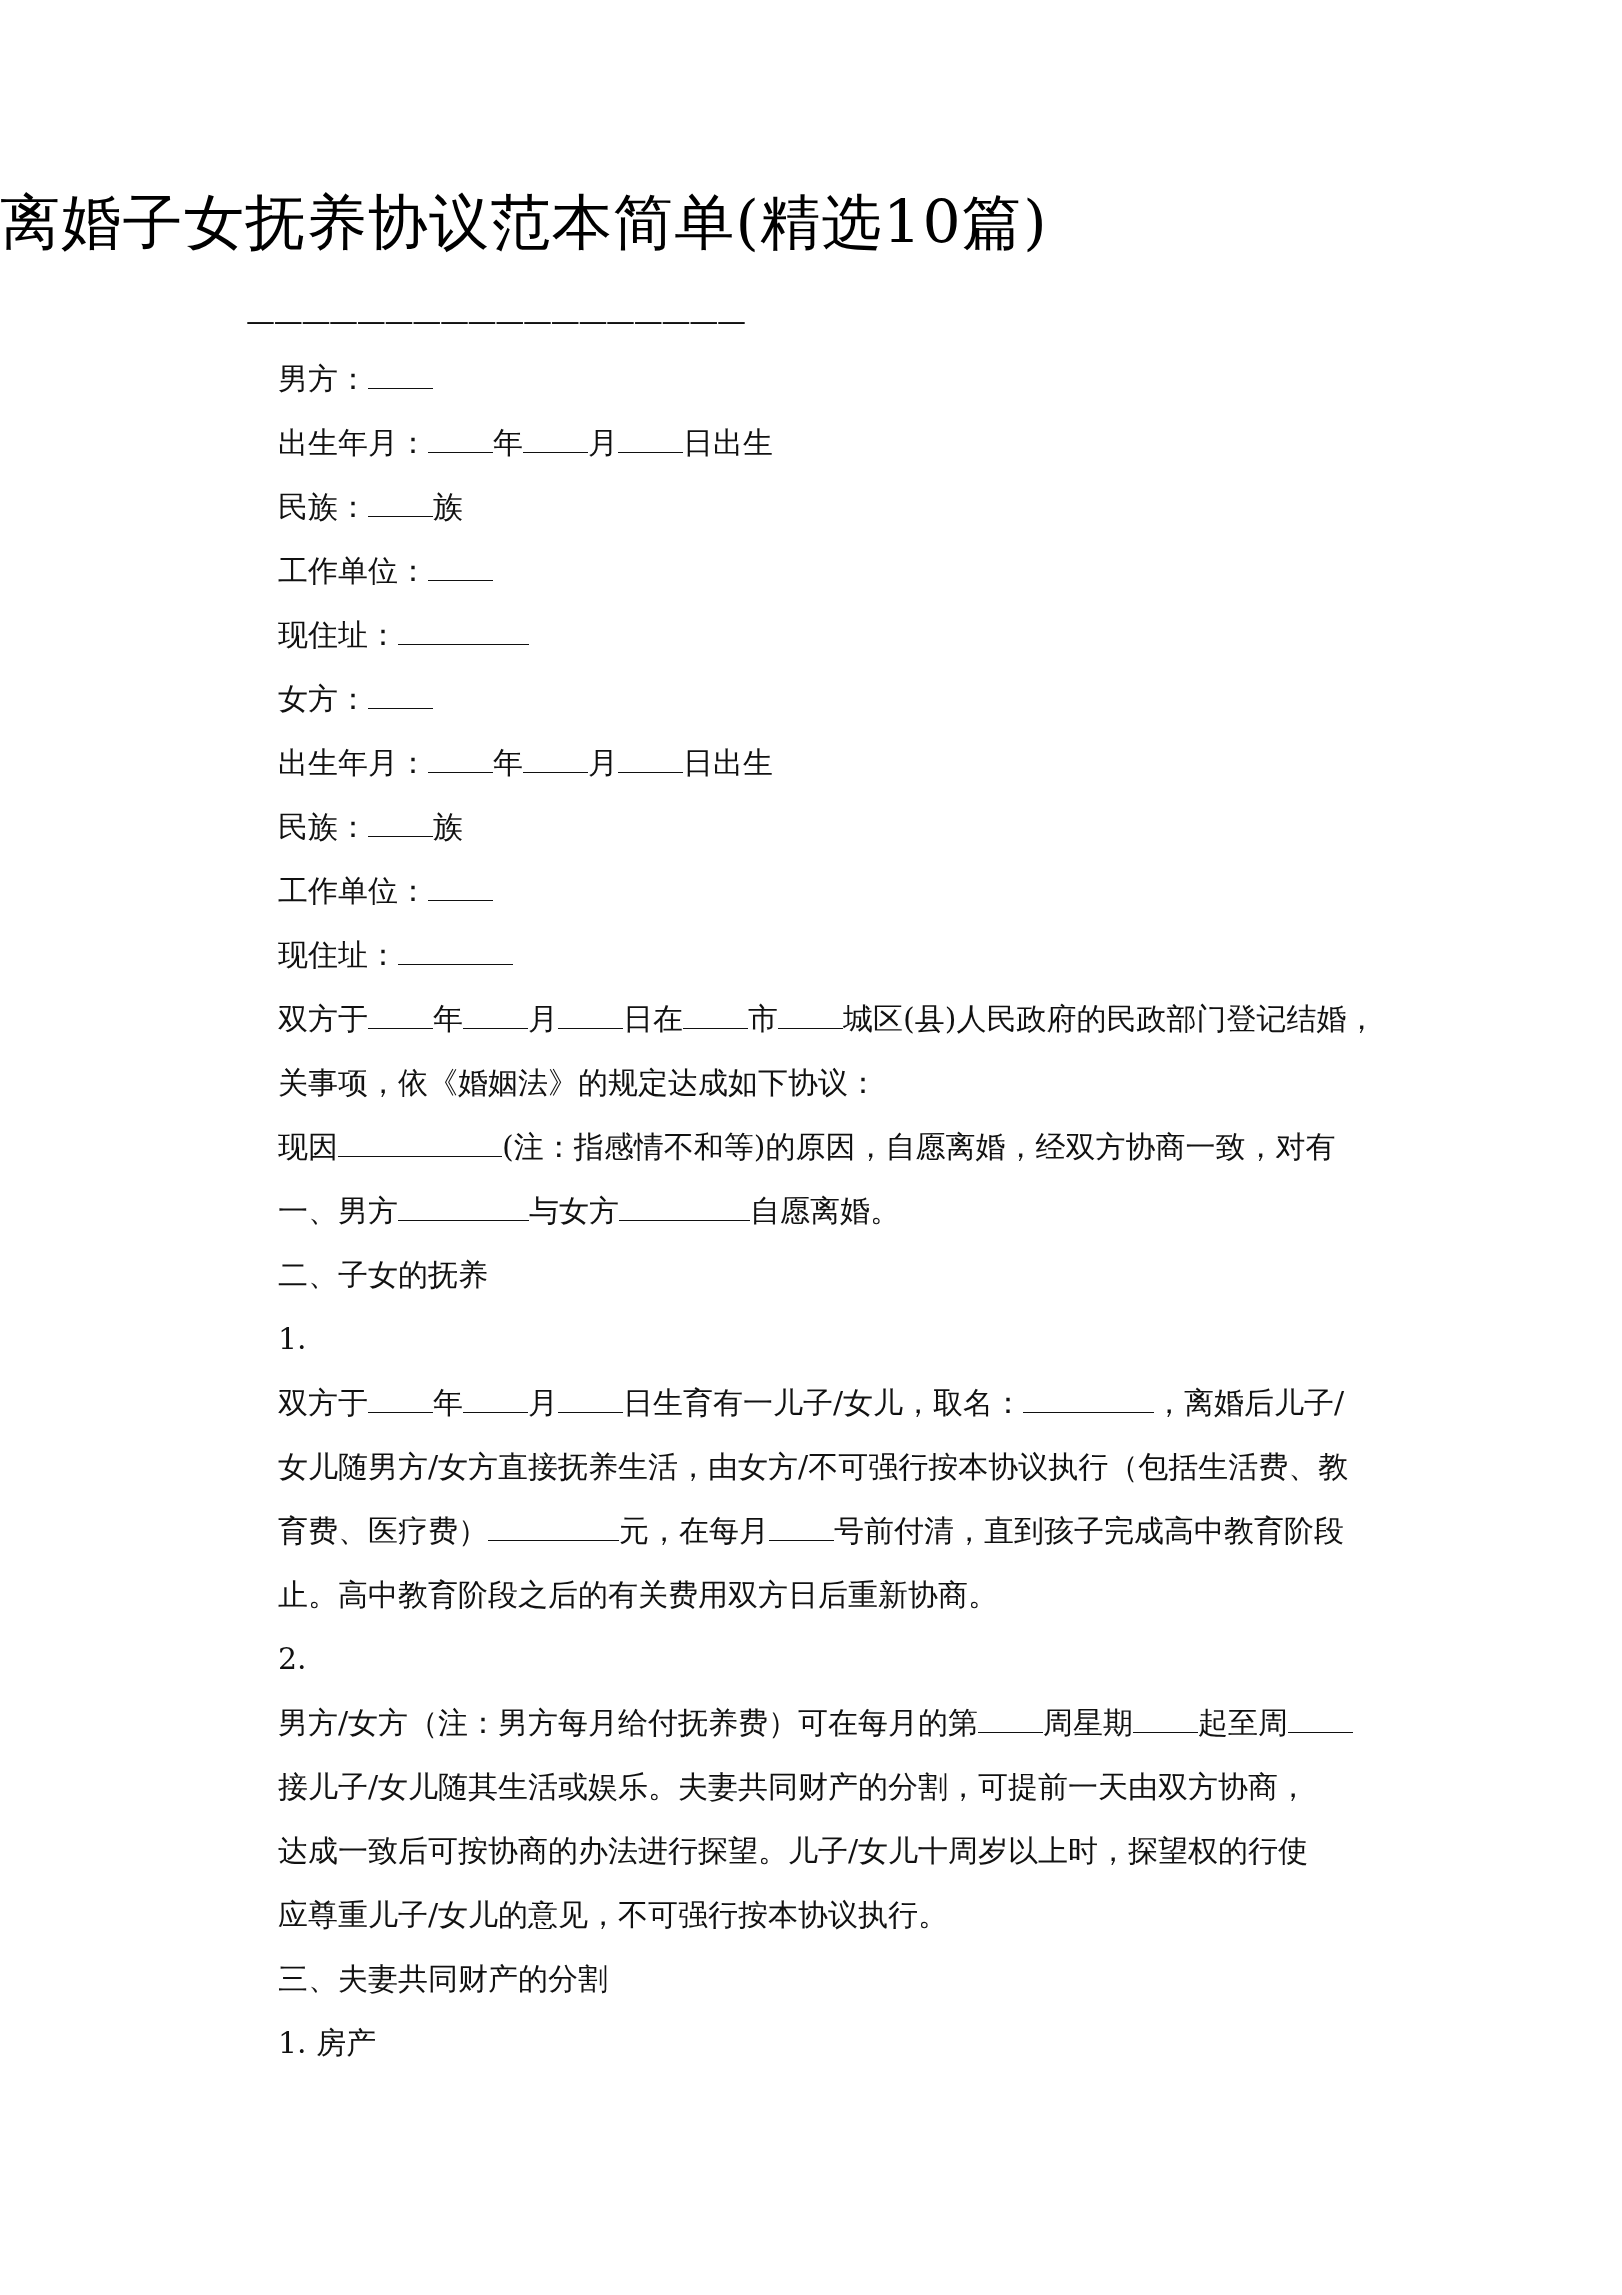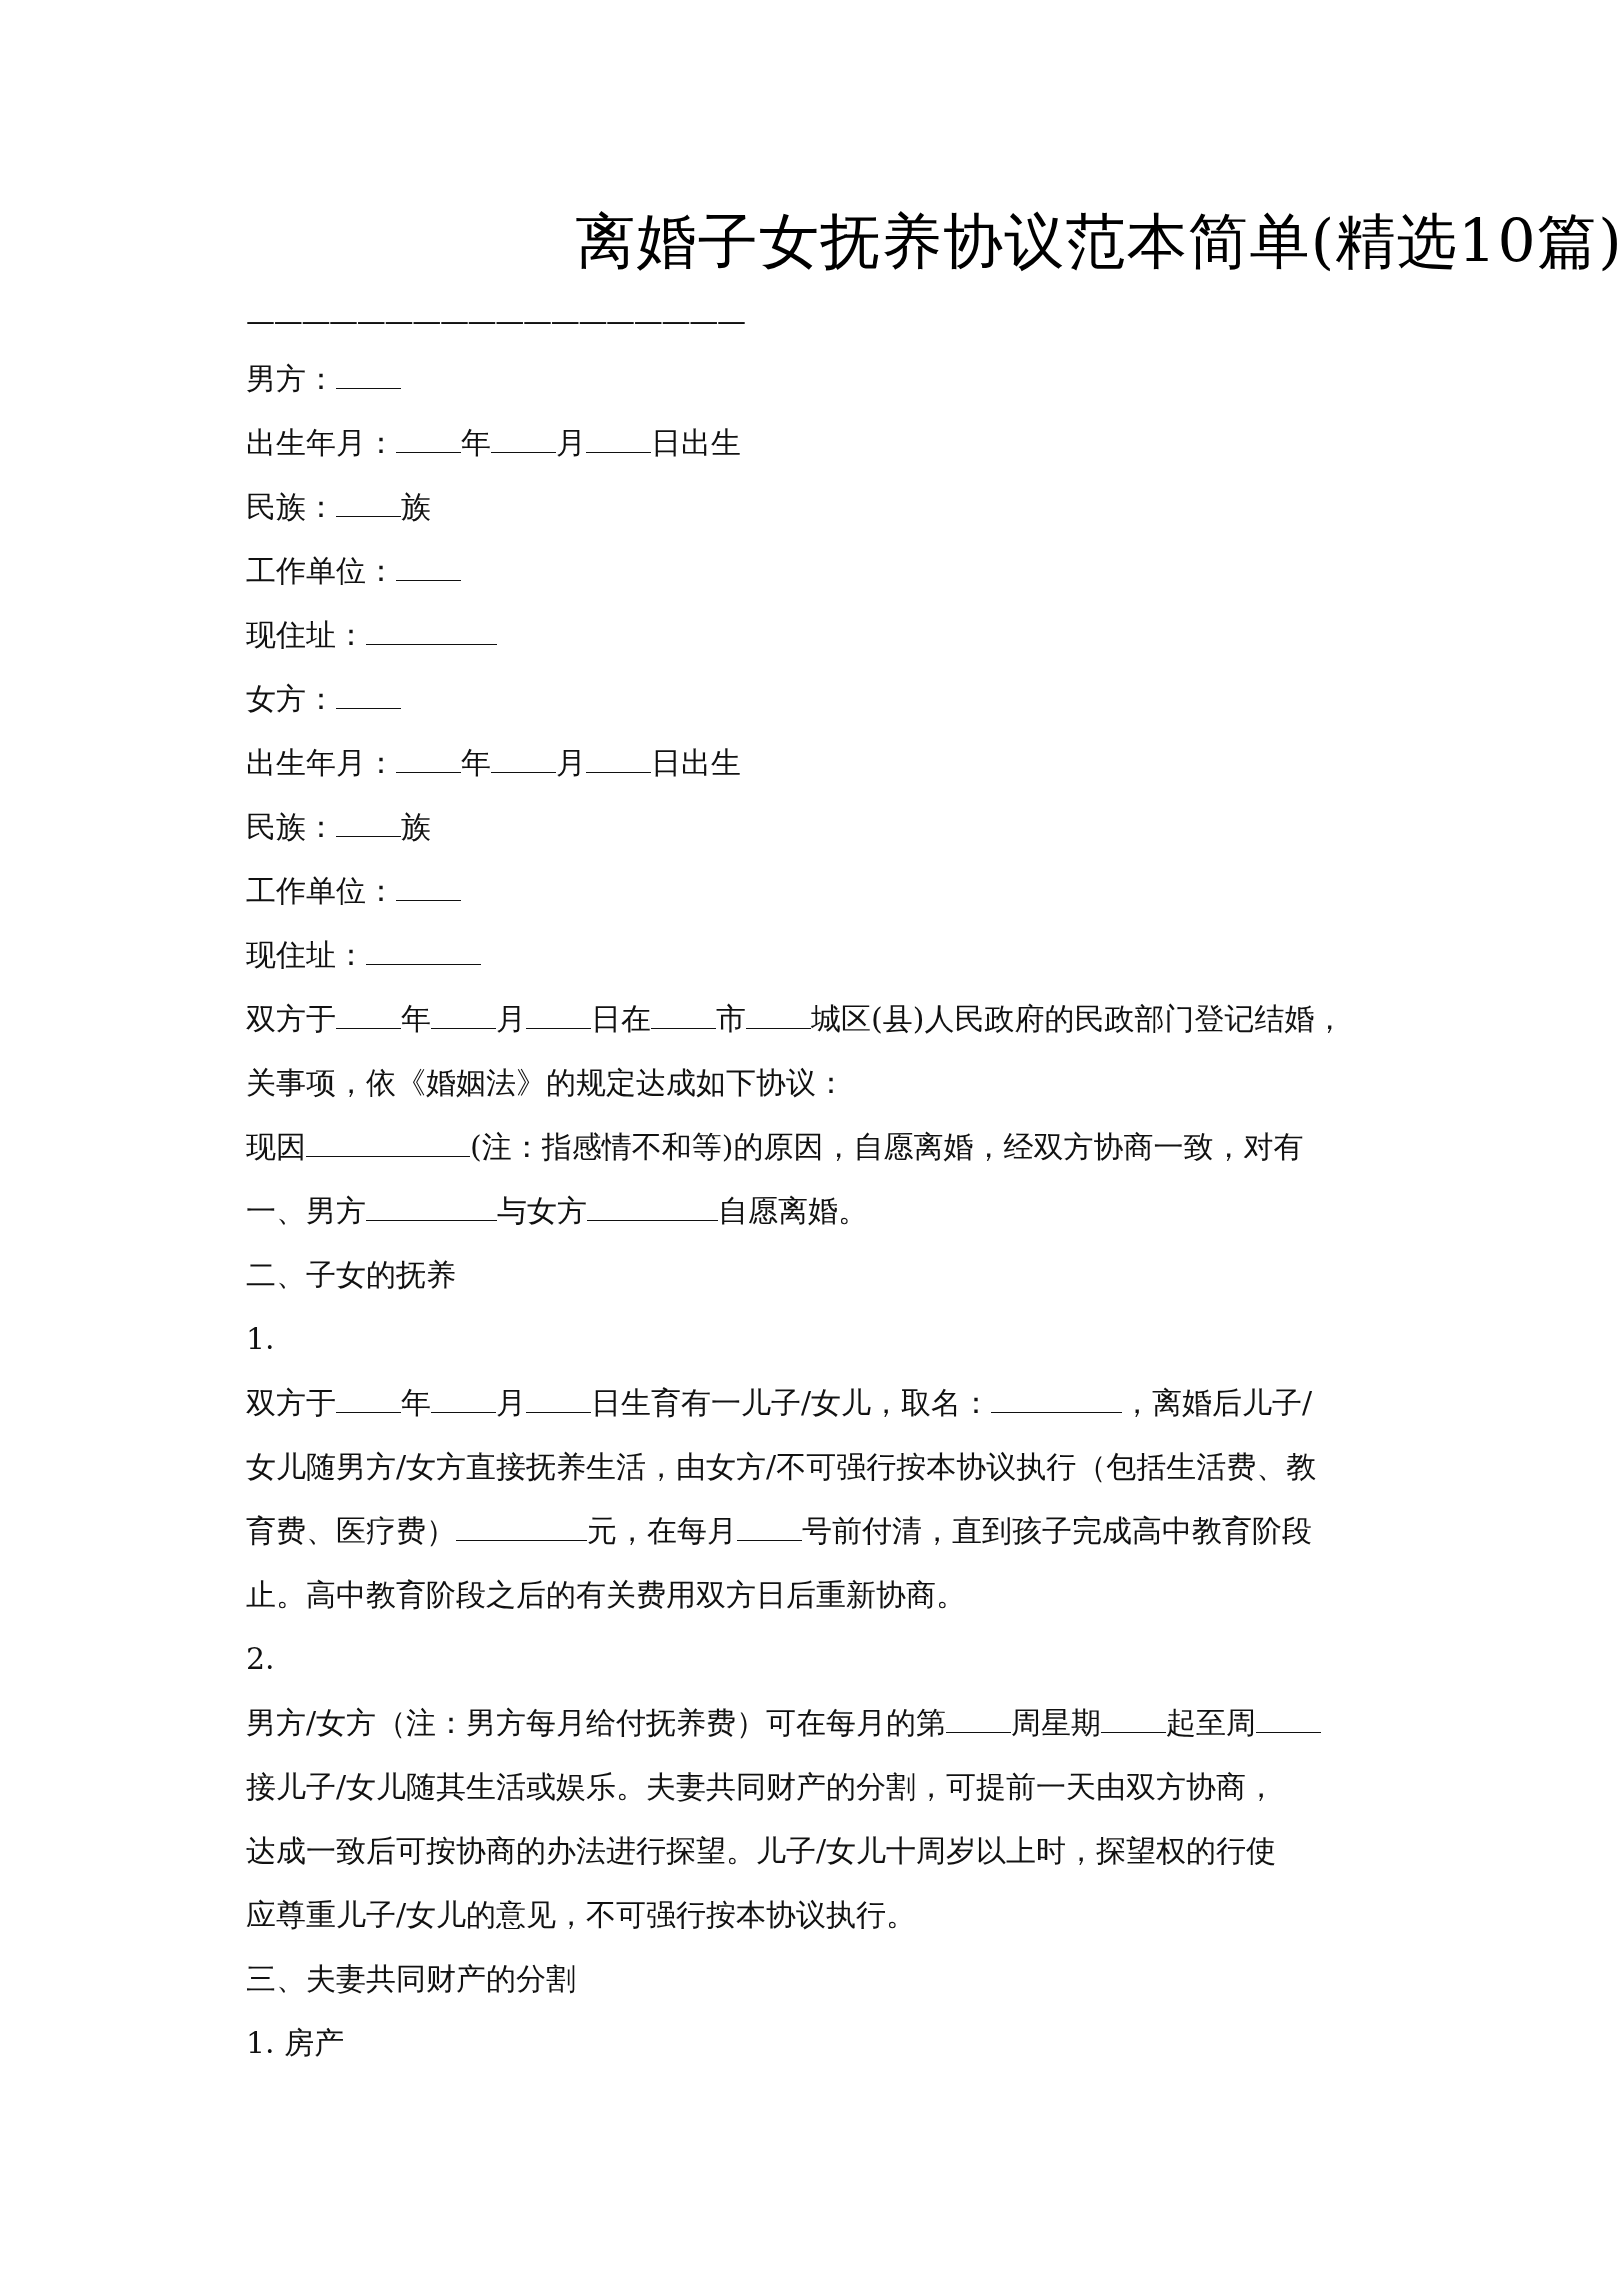--- a/index.html
+++ b/index.html
@@ -19,22 +19,22 @@
     position: absolute;
     left: 0; top: 0;
     width: 1623px;
     height: 2295px;
     background: #ffffff;
   }
   .title {
     position: absolute;
     left: 0;
     width: 1623px;
-    top: 199px;
-    text-align: right;
+    top: 180px;
+    text-align: left;
     font-size: 60px;
     line-height: 85px;
     letter-spacing: 1.3px;
     color: #000;
   }
   .title-rule {
     position: absolute;
     left: 246px;
     top: 302px;
     font-size: 29px;
@@ -48,20 +48,21 @@
     left: 246px;
     top: 347px;
     width: 1139px;
     font-size: 30px;
     line-height: 64px;
   }
   .line {
     white-space: nowrap;
     height: 64px;
     overflow: visible;
+    margin-left: 32px;
   }
   .blank {
     display: inline-block;
     border-bottom: 1.3px solid #111;
     height: 29px;
     vertical-align: baseline;
   }
   .b4 { width: 65px; }
   .b8 { width: 131px; }
   .b10 { width: 164px; }

